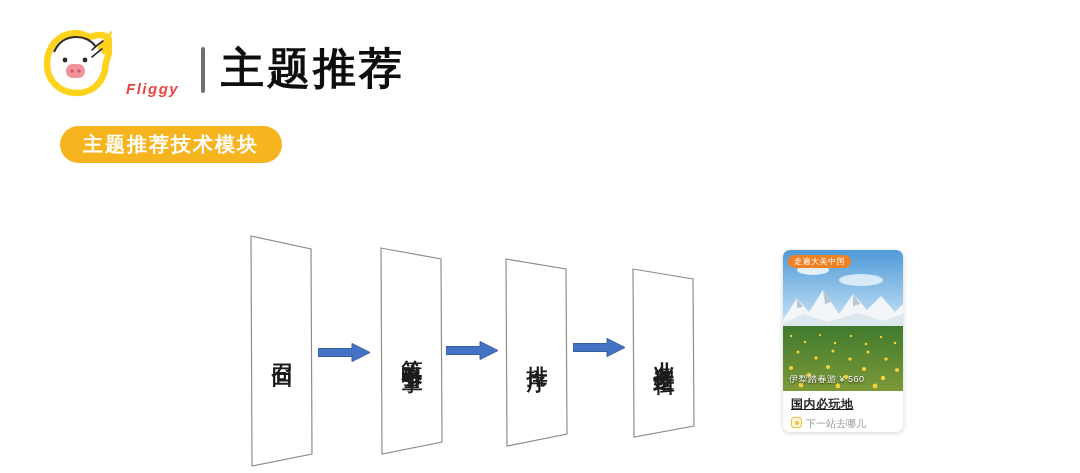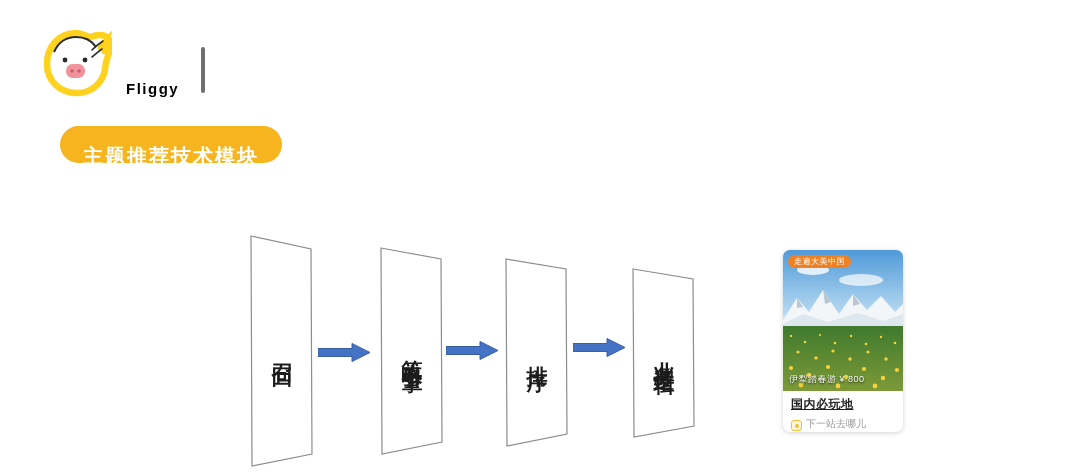--- a/index.html
+++ b/index.html
@@ -14,36 +14,36 @@
   }
 
   
   .logo-pig { position: absolute; left: 42px; top: 26px; }
   .brand-cn {
     position: absolute; left: 117px; top: 42px;
     font-size: 37px; font-weight: 900; color: #2b2b2b; letter-spacing: 2px;
   }
   .brand-en {
     position: absolute; left: 126px; top: 80px;
-    font-size: 15px; font-weight: 800; color: #000000;
-    letter-spacing: 1.5px; 
+    font-size: 15px; font-weight: 800; color: #ef4444;
+    letter-spacing: 1.5px; font-style: italic;
   }
   .v-divider {
     position: absolute; left: 201px; top: 47px;
     width: 4px; height: 46px; background: #6f6f6f; border-radius: 2px;
   }
   .page-title {
     position: absolute; left: 221px; top: 40px;
     font-size: 43px; font-weight: 900; color: #0e0e0e; letter-spacing: 3px;
   }
 
   
   .section-badge {
     position: absolute; left: 60px; top: 126px;
-    height: 37px; line-height: 37px; padding: 12px 23px;
+    height: 37px; line-height: 37px; padding: 0 23px;
     background: #f6b51e; border-radius: 19px;
     color: #ffffff; font-size: 20px; font-weight: 700; letter-spacing: 2px;
   }
 
   
   .stage { position: absolute; }
   .stage svg { position: absolute; left: 0; top: 0; }
   .stage-label {
     position: absolute; inset: 0;
     display: flex; align-items: center; justify-content: center;
@@ -71,21 +71,21 @@
     font-size: 8px; line-height: 13px; padding: 0 6px;
     border-radius: 7px; letter-spacing: 0.5px; white-space: nowrap;
   }
   .card-caption {
     position: absolute; left: 6px; bottom: 5px;
     color: #ffffff; font-size: 9px; letter-spacing: 0.5px;
     text-shadow: 0 1px 2px rgba(0,0,0,0.8); white-space: nowrap;
   }
   .card-info { padding: 5px 8px 0 8px; }
   .card-title { font-size: 12px; font-weight: 800; color: #1f1f1f; letter-spacing: 0.5px; text-decoration: underline; }
-  .card-subrow { display: flex; align-items: flex-end; gap: 4px; margin-top: 4px; }
+  .card-subrow { display: flex; align-items: flex-start; gap: 4px; margin-top: 4px; }
   .mini-icon {
     width: 11px; height: 11px; border-radius: 3px;
     border: 1.5px solid #f0c02e; background: #fdf6dd;
     display: flex; align-items: center; justify-content: center; flex: 0 0 auto;
   }
   .mini-icon i { width: 4px; height: 4px; border-radius: 50%; background: #f0c02e; }
   .card-subtitle { font-size: 10px; color: #9a9a9a; white-space: nowrap; }
 </style>
 </head>
 <body>
@@ -114,20 +114,21 @@
       <circle cx="43" cy="34" r="2.4" fill="#2b2b2b"></circle>
 
       <rect x="24" y="38" width="19" height="14" rx="6.5" fill="#F2939B"></rect>
       <circle cx="30" cy="45" r="1.8" fill="#c95e6a"></circle>
       <circle cx="37" cy="45" r="1.8" fill="#c95e6a"></circle>
     </svg>
   </div>
 
   <div class="brand-en">Fliggy</div>
   <div class="v-divider"></div>
+  <div class="page-title">主题推荐</div>
 
   <div class="section-badge">主题推荐技术模块</div>
 
   <div class="stage" style="left:247px; top:233px; width:70px; height:236px;">
     <svg width="70" height="236" viewBox="0 0 70 236">
       <polygon class="panel-shape" points="4,3 64,16 65,221 5,233"></polygon>
     </svg>
     <div class="stage-label">召回</div>
   </div>
 
@@ -214,21 +215,21 @@
             <circle cx="63" cy="127" r="2.2"></circle>
           <circle cx="81" cy="119" r="2.1"></circle>
             <circle cx="100" cy="128" r="2.2"></circle>
             <circle cx="114" cy="120" r="2.1"></circle>
           <circle cx="18" cy="135" r="2.4"></circle>
             <circle cx="55" cy="136" r="2.4"></circle>
             <circle cx="92" cy="136" r="2.4"></circle>
         </g>
       </svg>
       <div class="card-tag">走遍大美中国</div>
-      <div class="card-caption">伊犁踏春游 ¥ 800</div>
+      <div class="card-caption">伊犁踏春游 ¥ 560</div>
     </div>
     <div class="card-info">
       <div class="card-title">国内必玩地</div>
       <div class="card-subrow">
         <span class="mini-icon">
             <i></i>
           </span>
         <span class="card-subtitle">下一站去哪儿</span>
       </div>
     </div>

